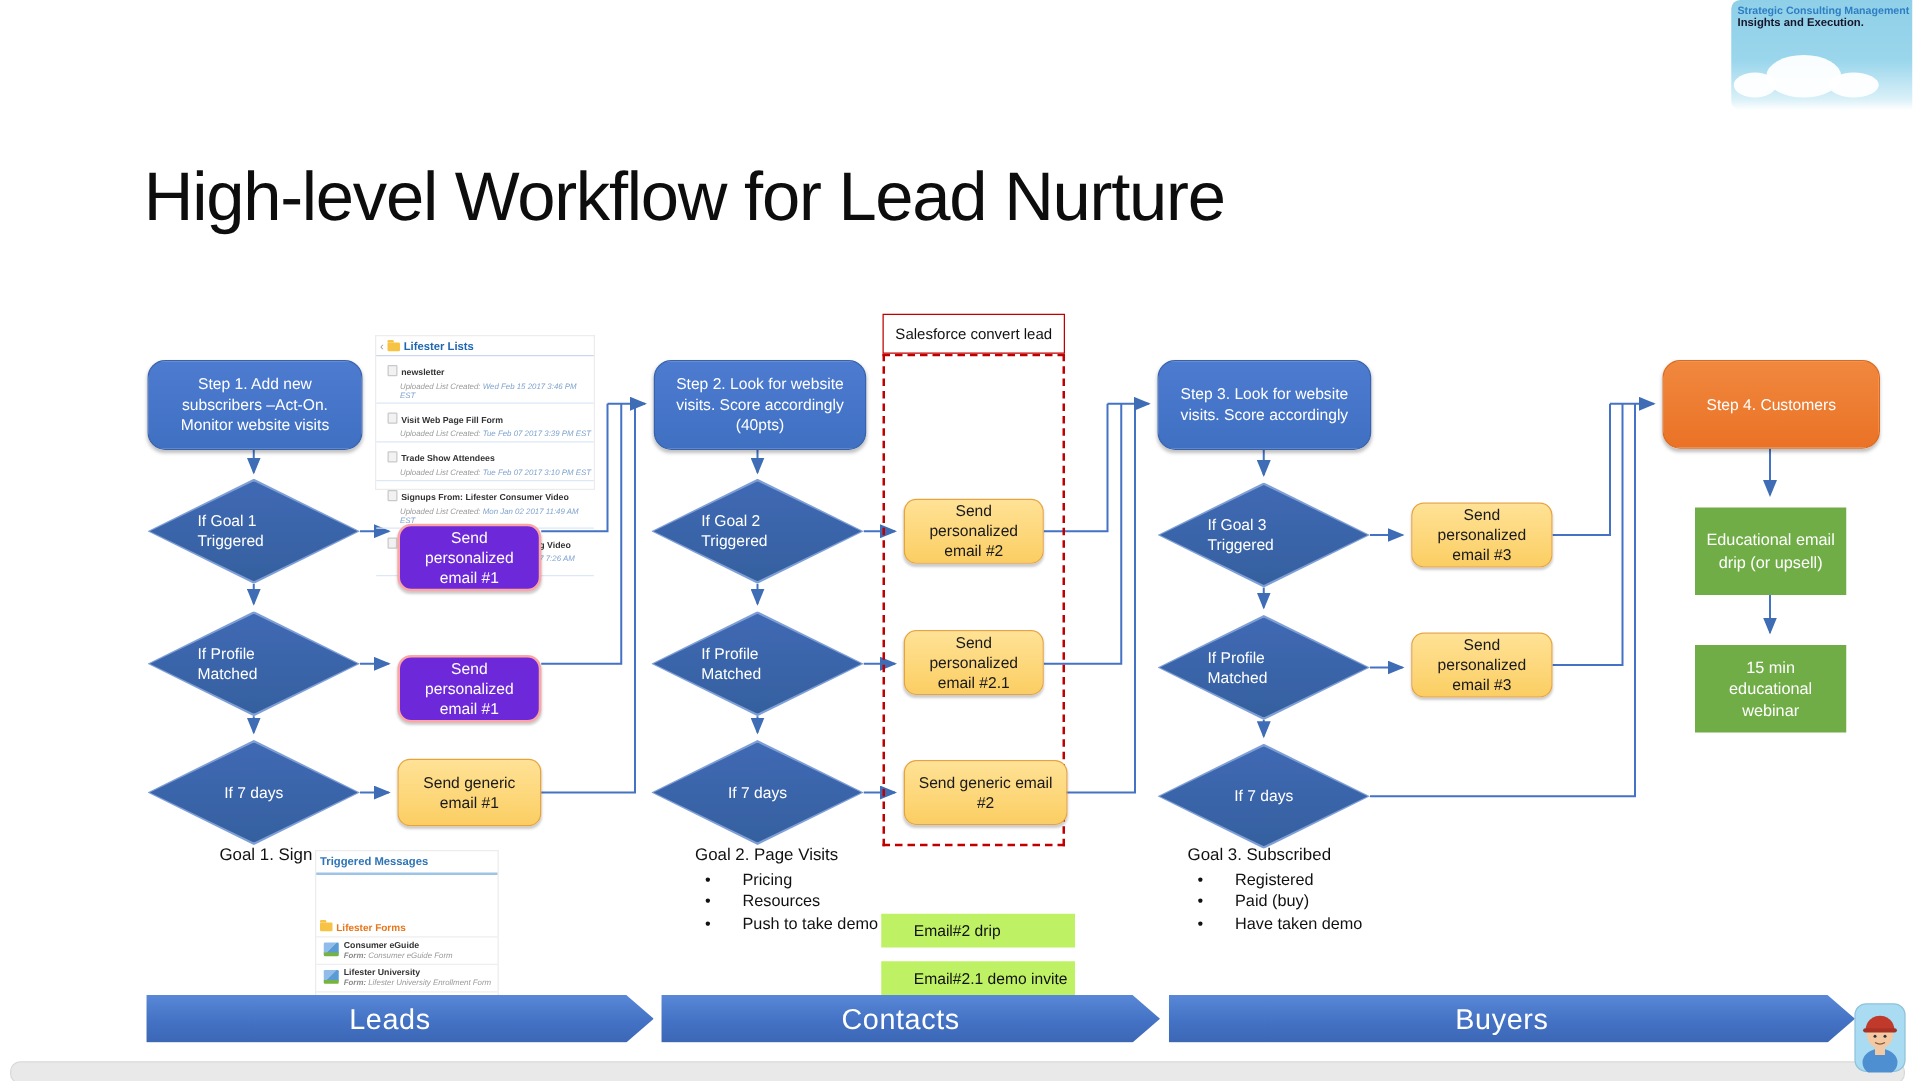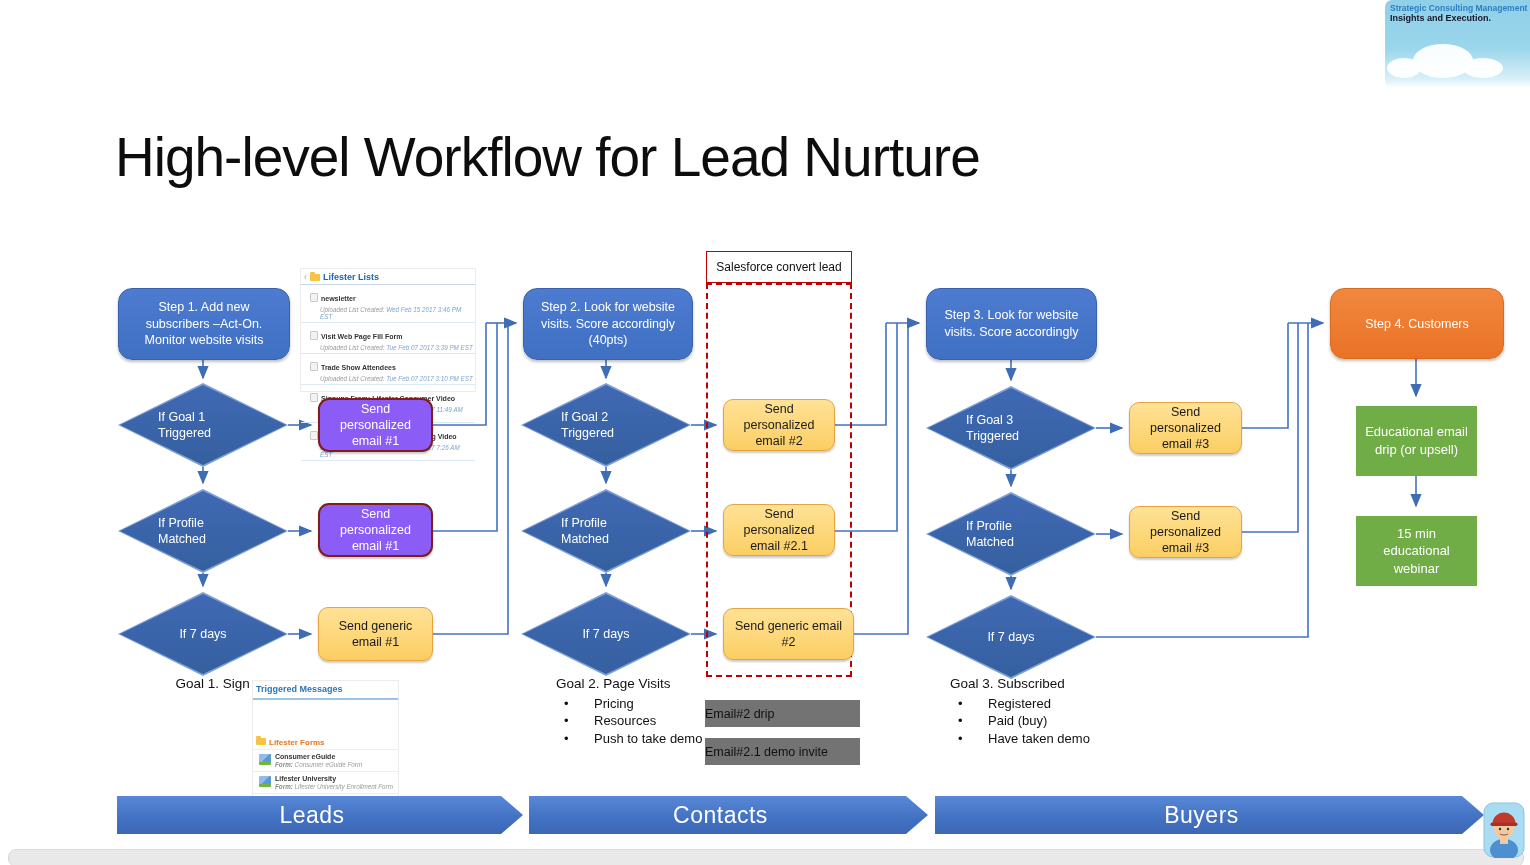--- a/index.html
+++ b/index.html
@@ -23,28 +23,28 @@
          letter-spacing:-1px;white-space:nowrap;z-index:2;}
 
   
   .shape{position:absolute;z-index:2;display:flex;align-items:center;justify-content:center;
          text-align:center;box-sizing:border-box;}
   .step{background:linear-gradient(180deg,#4C7BD0,#4070C2);border:1px solid #3A62AC;border-radius:14px;
         color:#fff;font-size:12.5px;line-height:1.35;padding:4px 10px;
         box-shadow:0 2px 3px rgba(0,0,0,.25);}
   .step4{background:linear-gradient(180deg,#F0883E,#EA7226);border:1px solid #D96B1F;border-radius:14px;
         color:#fff;font-size:12.5px;box-shadow:0 2px 3px rgba(0,0,0,.25);}
-  .action-blue{background:#8b5cf6;border:2px solid #7f1d1d;border-radius:11px;color:#fff;
-        font-size:12.5px;line-height:1.3;padding:2px 8px;box-shadow:0 2px 2px rgba(0,0,0,.2);}
+  .action-blue{background:#6d28d9;border:2px solid #fca5a5;border-radius:11px;color:#fff;
+        font-size:12.5px;line-height:1.3;padding:2px 8px;box-shadow:0 2px 2px rgba(0,0,0,.2);margin-top:21px;}
   .action-yellow{background:linear-gradient(180deg,#FFE296,#FBCE63);border:1.5px solid #E7A33E;
         border-radius:10px;color:#1a1a1a;font-size:12.5px;line-height:1.3;padding:2px 8px;
         box-shadow:0 2px 2px rgba(0,0,0,.2);}
   .green-box{background:#70AD47;color:#fff;font-size:13px;line-height:1.35;padding:4px 8px;}
-  .note-yellow{background:#737373;color:#111;font-size:12.5px;justify-content:flex-start;
-        }
+  .note-yellow{background:#bef264;color:#111;font-size:12.5px;justify-content:flex-start;
+        padding-left:26px;margin-top:31px;}
   .sf-label{background:#fff;border:1.5px solid #C00000;color:#111;font-size:12px;}
   .dashed-zone{position:absolute;border:2px dashed #C00000;z-index:1;}
 
   
   .diamond{position:absolute;width:170px;height:84px;z-index:2;}
   .d-outer,.d-inner{position:absolute;clip-path:polygon(50% 0,100% 50%,50% 100%,0 50%);}
   .d-outer{inset:0;background:#7E9FD6;}
   .d-inner{inset:2px;background:linear-gradient(180deg,#4069B4,#35609F);}
   .d-label{position:absolute;inset:0;display:flex;align-items:center;justify-content:center;
         color:#fff;font-size:12.5px;line-height:1.3;text-align:left;padding:0 40px;}

